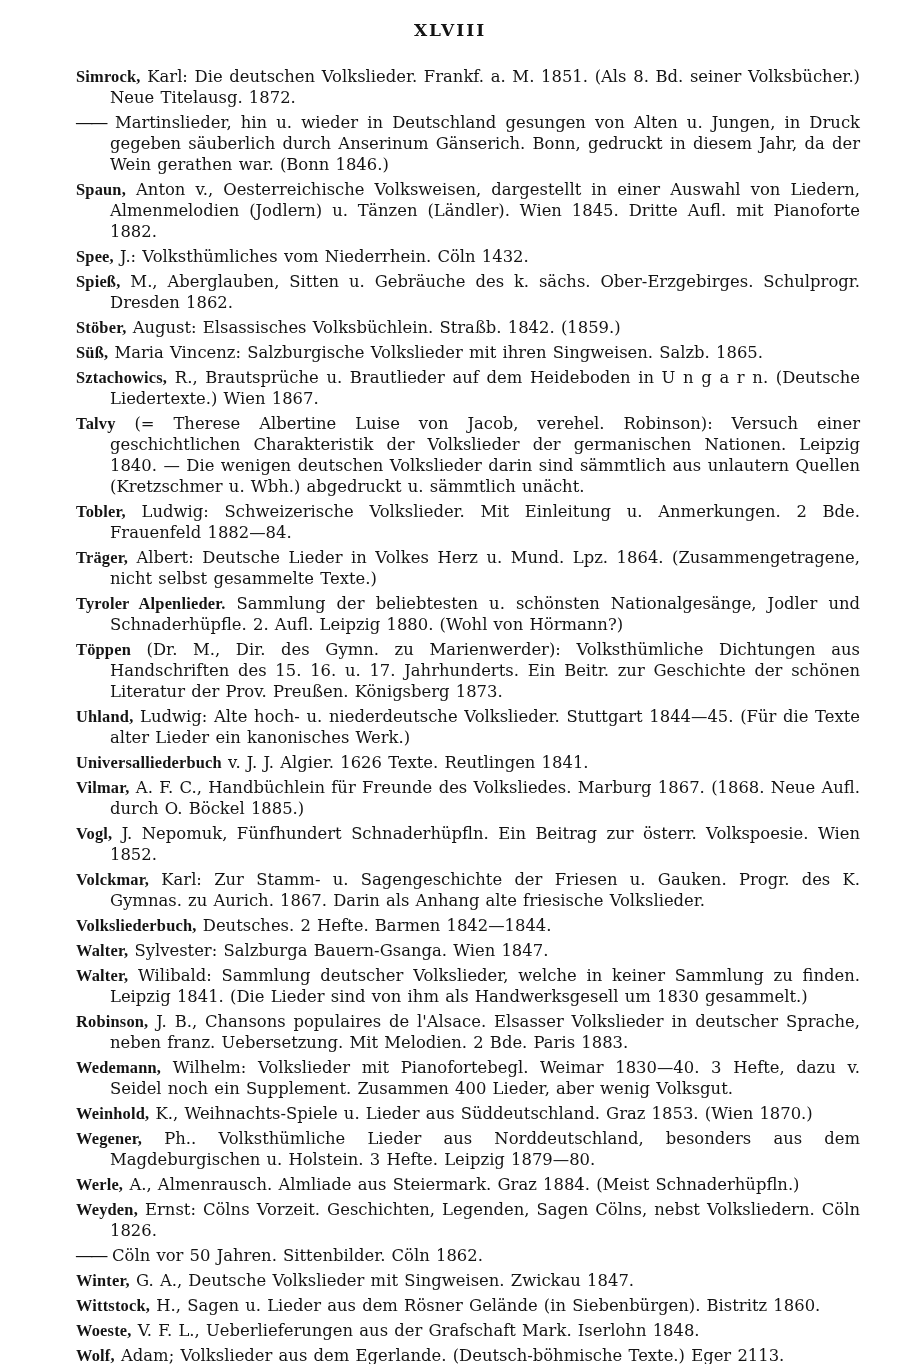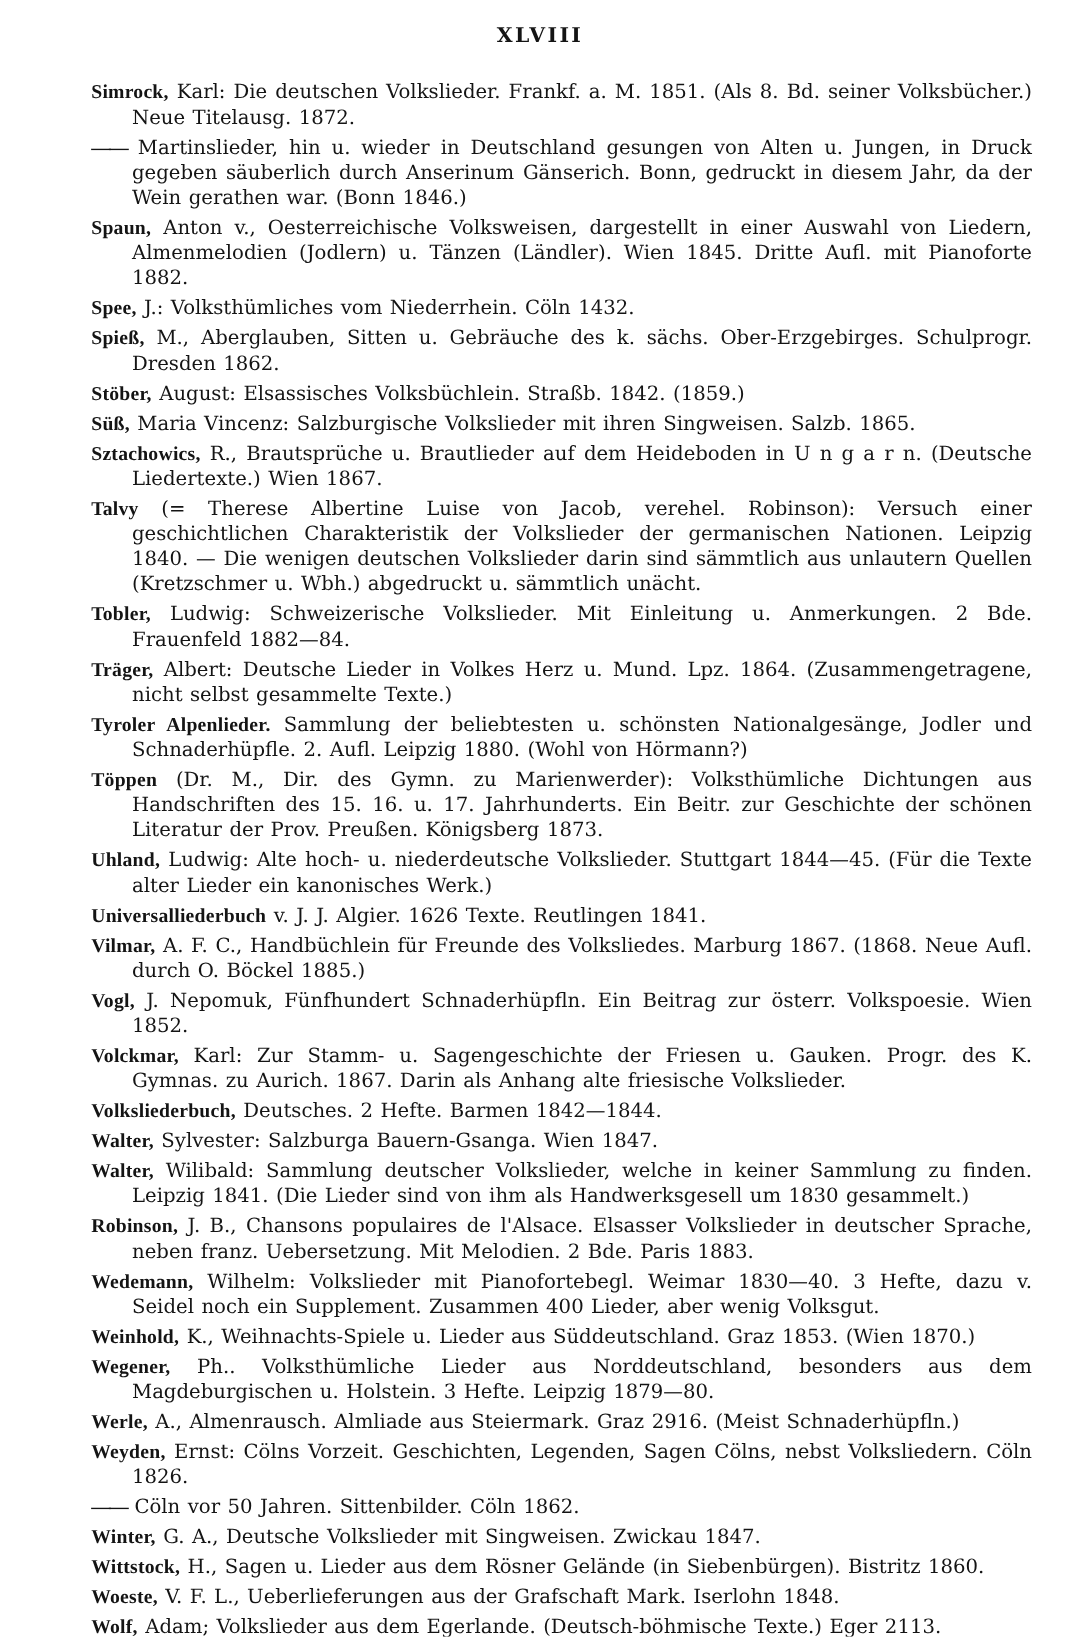--- a/index.html
+++ b/index.html
@@ -97,21 +97,21 @@
   <p class="entry"><b class="lead">Walter,</b><span> Wilibald: Sammlung deutscher Volkslieder, welche in keiner Sammlung zu finden. Leipzig 1841. (Die Lieder sind von ihm als Handwerksgesell um 1830 gesammelt.)</span></p>
 
   <p class="entry"><b class="lead">Robinson,</b><span> J. B., Chansons populaires de l'Alsace. Elsasser Volkslieder in deutscher Sprache, neben franz. Uebersetzung. Mit Melodien. 2 Bde. Paris 1883.</span></p>
 
   <p class="entry"><b class="lead">Wedemann,</b><span> Wilhelm: Volkslieder mit Pianofortebegl. Weimar 1830—40. 3 Hefte, dazu v. Seidel noch ein Supplement. Zusammen 400 Lieder, aber wenig Volksgut.</span></p>
 
   <p class="entry"><b class="lead">Weinhold,</b><span> K., Weihnachts-Spiele u. Lieder aus Süddeutschland. Graz 1853. (Wien 1870.)</span></p>
 
   <p class="entry"><b class="lead">Wegener,</b><span> Ph.. Volksthümliche Lieder aus Norddeutschland, besonders aus dem Magdeburgischen u. Holstein. 3 Hefte. Leipzig 1879—80.</span></p>
 
-  <p class="entry"><b class="lead">Werle,</b><span> A., Almenrausch. Almliade aus Steiermark. Graz 2916. (Meist Schnaderhüpfln.)</span></p>
+  <p class="entry"><b class="lead">Werle,</b><span> A., Almenrausch. Almliade aus Steiermark. Graz 1884. (Meist Schnaderhüpfln.)</span></p>
 
   <p class="entry"><b class="lead">Weyden,</b><span> Ernst: Cölns Vorzeit. Geschichten, Legenden, Sagen Cölns, nebst Volksliedern. Cöln 1826.</span></p>
 
   <p class="entry"><b class="lead dash">——</b><span> Cöln vor 50 Jahren. Sittenbilder. Cöln 1862.</span></p>
 
   <p class="entry"><b class="lead">Winter,</b><span> G. A., Deutsche Volkslieder mit Singweisen. Zwickau 1847.</span></p>
 
   <p class="entry"><b class="lead">Wittstock,</b><span> H., Sagen u. Lieder aus dem Rösner Gelände (in Siebenbürgen). Bistritz 1860.</span></p>
 
   <p class="entry"><b class="lead">Woeste,</b><span> V. F. L., Ueberlieferungen aus der Grafschaft Mark. Iserlohn 1848.</span></p>

